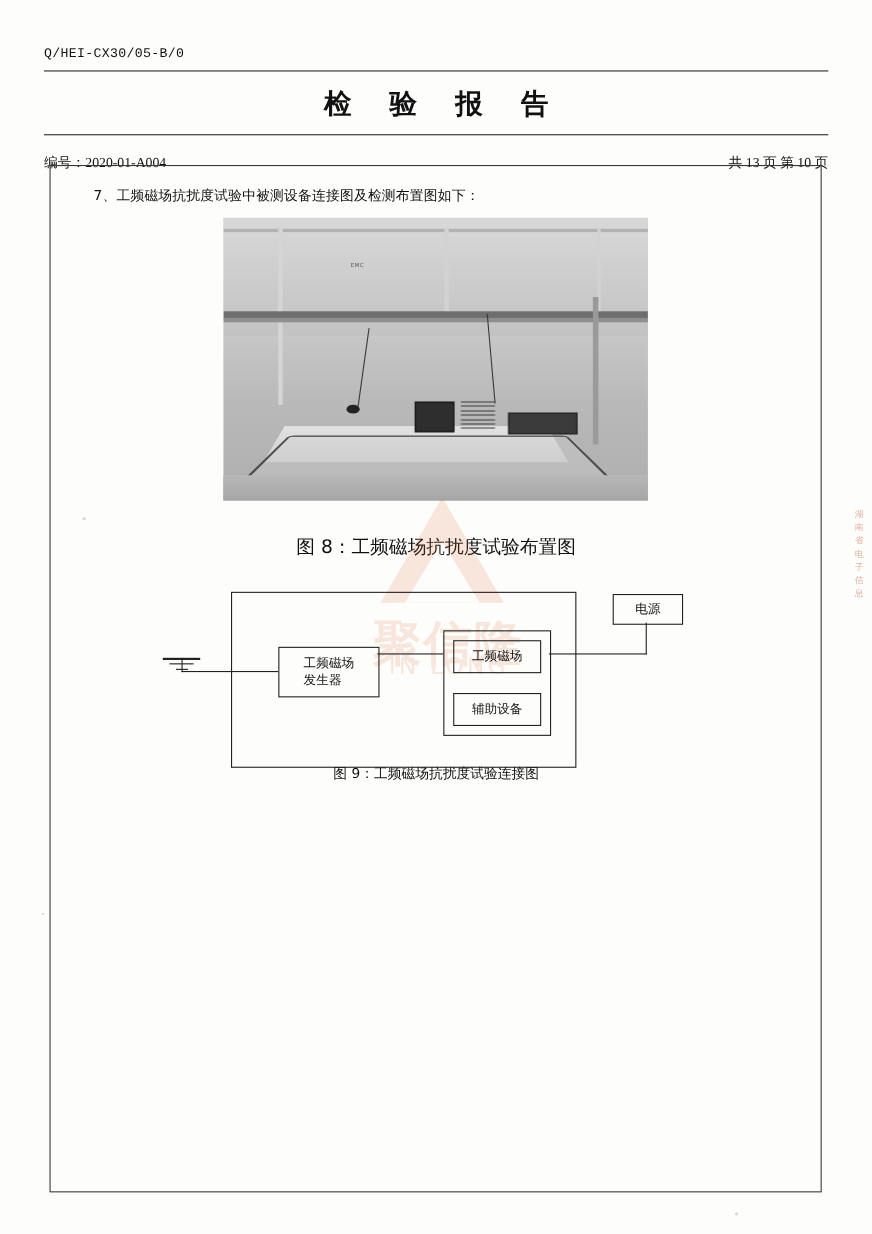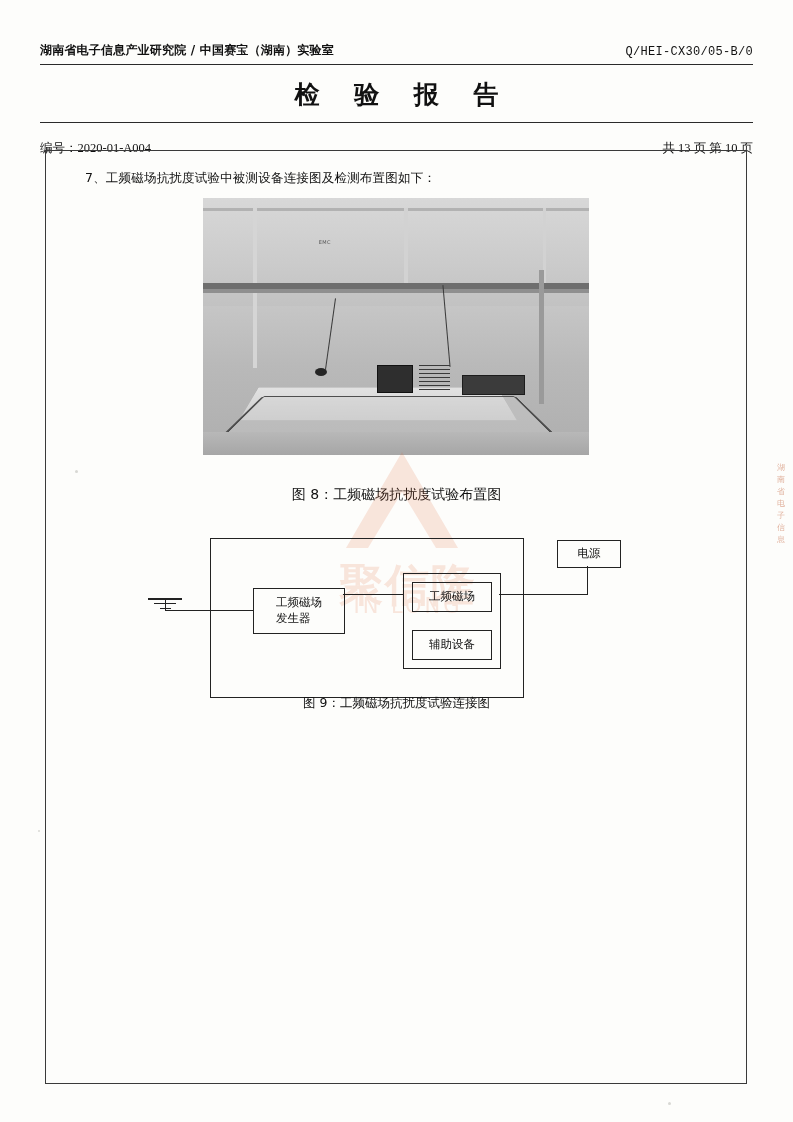--- a/index.html
+++ b/index.html
@@ -195,21 +195,21 @@
     font-family:"DejaVu Sans", sans-serif;
     font-size:5px; color:#555; letter-spacing:0.4px;
   }
   
   .cap8 {
     position: absolute;
     left: 0; top: 486px;
     width: 793px;
     text-align: center;
     font-family: "DejaVu Sans", sans-serif;
-    font-size: 14px;
+    font-size: 17px;
     color: #111;
   }
   
   .wm {
     position:absolute;
     left: 258px; top: 452px;
     width: 300px; height: 190px;
     opacity: 0.16;
     pointer-events:none;
   }
@@ -293,21 +293,20 @@
     margin-left:40px;
   }
   .speck { position:absolute; background:#d8d8d4; border-radius:50%; }
 </style>
 </head>
 <body>
 
 <div class="page">
 
   <div class="hdr">
-    <div class="hdr-left">湖南省电子信息产业研究院 / 中国赛宝（湖南）实验室</div>
     <div class="hdr-right">Q/HEI-CX30/05-B/0</div>
   </div>
   <div class="hdr-rule"></div>
 
   <div class="title">检 验 报 告</div>
   <div class="title-rule"></div>
 
   <div class="subhdr">
     <div class="no">编号：2020-01-A004</div>
     <div class="pg">共 13 页 第 10 页</div>

